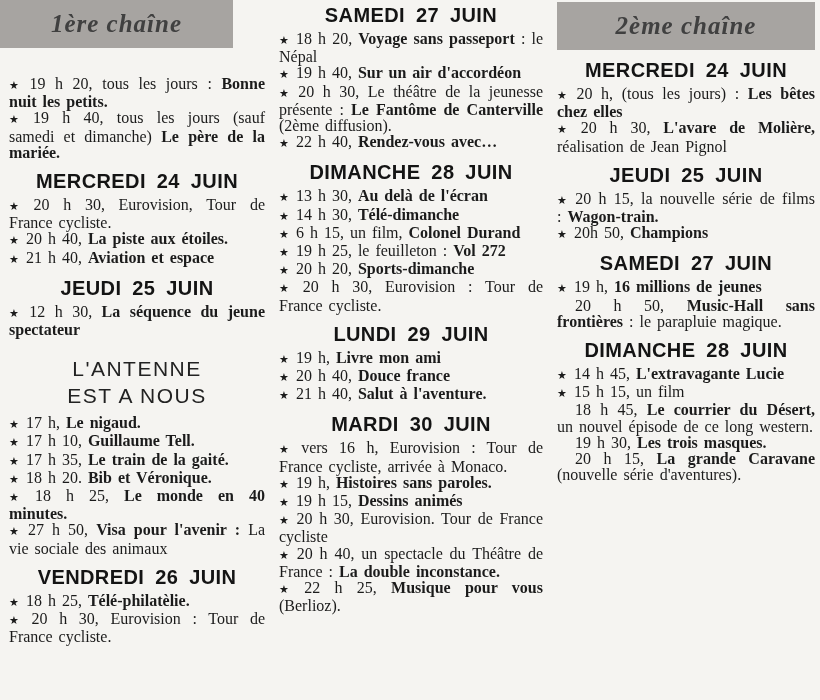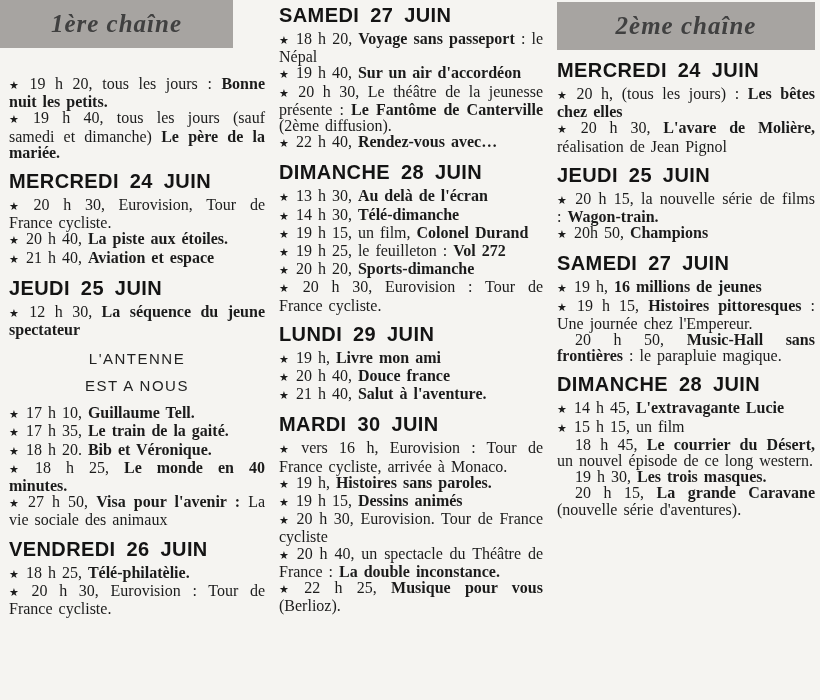--- a/index.html
+++ b/index.html
@@ -31,34 +31,35 @@
     font-family: Liberation Serif, serif;
     font-style: italic; font-weight: bold;
     font-size: 25px; letter-spacing: 1px;
     color: #404040;
     transform: scaleY(1.02);
   }
   .day {
     font-family: "Liberation Sans", sans-serif;
     font-weight: bold;
     font-size: 20px;
+    text-align: center;
     letter-spacing: 0.4px;
     word-spacing: 5px;
     margin: 9px 0 4px;
     color: #141414;
   }
   .col > .day:first-child { margin-top: 4px; }
   .note {
     font-family: "Liberation Sans", sans-serif;
-    font-size: 15px;
+    font-size: 21px;
     font-weight: 400;
     text-align: center;
     letter-spacing: 1.5px;
     line-height: 27px;
-    margin: 7px 0 6px;
+    margin: 17px 0 6px;
     color: #222;
   }
   .entry {
     margin: 0;
     font-size: 16px;
     line-height: 16.2px;
     text-align: justify;
     word-spacing: 2px;
   }
   .entry .star {
@@ -82,39 +83,40 @@
       <h2 class="day">MERCREDI 24 JUIN</h2>
       <p class="entry"><span class="star">★</span><span class="plain">20 h 30, Eurovision, Tour de France cycliste.</span></p>
       <p class="entry"><span class="star">★</span><span class="plain">20 h 40, </span><span class="bold">La piste aux étoiles.</span></p>
       <p class="entry"><span class="star">★</span><span class="plain">21 h 40, </span><span class="bold">Aviation et espace</span></p>
       <h2 class="day">JEUDI 25 JUIN</h2>
       <p class="entry"><span class="star">★</span><span class="plain">12 h 30, </span><span class="bold">La séquence du jeune spectateur</span></p>
       <div class="note">
         <div>L'ANTENNE</div>
         <div>EST A NOUS</div>
       </div>
+      <p class="entry"><span class="star">★</span><span class="plain">17 h, </span><span class="bold">Le nigaud.</span></p>
       <p class="entry"><span class="star">★</span><span class="plain">17 h 10, </span><span class="bold">Guillaume Tell.</span></p>
       <p class="entry"><span class="star">★</span><span class="plain">17 h 35, </span><span class="bold">Le train de la gaité.</span></p>
       <p class="entry"><span class="star">★</span><span class="plain">18 h 20. </span><span class="bold">Bib et Véronique.</span></p>
       <p class="entry"><span class="star">★</span><span class="plain">18 h 25, </span><span class="bold">Le monde en 40 minutes.</span></p>
       <p class="entry"><span class="star">★</span><span class="plain">27 h 50, </span><span class="bold">Visa pour l'avenir :</span><span class="plain"> La vie sociale des animaux</span></p>
       <h2 class="day">VENDREDI 26 JUIN</h2>
       <p class="entry"><span class="star">★</span><span class="plain">18 h 25, </span><span class="bold">Télé-philatèlie.</span></p>
       <p class="entry"><span class="star">★</span><span class="plain">20 h 30, Eurovision : Tour de France cycliste.</span></p>
     </div>
   <div class="col col-mid">
       <h2 class="day">SAMEDI 27 JUIN</h2>
       <p class="entry"><span class="star">★</span><span class="plain">18 h 20, </span><span class="bold">Voyage sans passeport</span><span class="plain"> : le Népal</span></p>
       <p class="entry"><span class="star">★</span><span class="plain">19 h 40, </span><span class="bold">Sur un air d'accordéon</span></p>
       <p class="entry"><span class="star">★</span><span class="plain">20 h 30, Le théâtre de la jeunesse présente : </span><span class="bold">Le Fantôme de Canterville</span><span class="plain"> (2ème diffusion).</span></p>
       <p class="entry"><span class="star">★</span><span class="plain">22 h 40, </span><span class="bold">Rendez-vous avec…</span></p>
       <h2 class="day">DIMANCHE 28 JUIN</h2>
       <p class="entry"><span class="star">★</span><span class="plain">13 h 30, </span><span class="bold">Au delà de l'écran</span></p>
       <p class="entry"><span class="star">★</span><span class="plain">14 h 30, </span><span class="bold">Télé-dimanche</span></p>
-      <p class="entry"><span class="star">★</span><span class="plain">19 h 15, un film, </span><span class="bold">Colonel Durand</span></p>
+      <p class="entry"><span class="star">★</span><span class="plain">6 h 15, un film, </span><span class="bold">Colonel Durand</span></p>
       <p class="entry"><span class="star">★</span><span class="plain">19 h 25, le feuilleton : </span><span class="bold">Vol 272</span></p>
       <p class="entry"><span class="star">★</span><span class="plain">20 h 20, </span><span class="bold">Sports-dimanche</span></p>
       <p class="entry"><span class="star">★</span><span class="plain">20 h 30, Eurovision : Tour de France cycliste.</span></p>
       <h2 class="day">LUNDI 29 JUIN</h2>
       <p class="entry"><span class="star">★</span><span class="plain">19 h, </span><span class="bold">Livre mon ami</span></p>
       <p class="entry"><span class="star">★</span><span class="plain">20 h 40, </span><span class="bold">Douce france</span></p>
       <p class="entry"><span class="star">★</span><span class="plain">21 h 40, </span><span class="bold">Salut à l'aventure.</span></p>
       <h2 class="day">MARDI 30 JUIN</h2>
       <p class="entry"><span class="star">★</span><span class="plain">vers 16 h, Eurovision : Tour de France cycliste, arrivée à Monaco.</span></p>
       <p class="entry"><span class="star">★</span><span class="plain">19 h, </span><span class="bold">Histoires sans paroles.</span></p>
@@ -128,21 +130,20 @@
         <span class="banner-text">2ème chaîne</span>
       </div>
       <h2 class="day">MERCREDI 24 JUIN</h2>
       <p class="entry"><span class="star">★</span><span class="plain">20 h, (tous les jours) : </span><span class="bold">Les bêtes chez elles</span></p>
       <p class="entry"><span class="star">★</span><span class="plain">20 h 30, </span><span class="bold">L'avare de Molière,</span><span class="plain"> réalisation de Jean Pignol</span></p>
       <h2 class="day">JEUDI 25 JUIN</h2>
       <p class="entry"><span class="star">★</span><span class="plain">20 h 15, la nouvelle série de films : </span><span class="bold">Wagon-train.</span></p>
       <p class="entry"><span class="star">★</span><span class="plain">20h 50, </span><span class="bold">Champions</span></p>
       <h2 class="day">SAMEDI 27 JUIN</h2>
       <p class="entry"><span class="star">★</span><span class="plain">19 h, </span><span class="bold">16 millions de jeunes</span></p>
-      <p class="entry"><span class="star">★</span><span class="plain">19 h 15, </span><span class="bold">Histoires pittoresques</span><span class="plain"> : Une journée chez l'Empereur.</span></p>
       <p class="entry indent"><span class="plain">20 h 50, </span><span class="bold">Music-Hall sans frontières</span><span class="plain"> : le parapluie magique.</span></p>
       <h2 class="day">DIMANCHE 28 JUIN</h2>
       <p class="entry"><span class="star">★</span><span class="plain">14 h 45, </span><span class="bold">L'extravagante Lucie</span></p>
       <p class="entry"><span class="star">★</span><span class="plain">15 h 15, un film</span></p>
       <p class="entry indent"><span class="plain">18 h 45, </span><span class="bold">Le courrier du Désert,</span><span class="plain"> un nouvel épisode de ce long western.</span></p>
       <p class="entry indent"><span class="plain">19 h 30, </span><span class="bold">Les trois masques.</span></p>
       <p class="entry indent"><span class="plain">20 h 15, </span><span class="bold">La grande Caravane</span><span class="plain"> (nouvelle série d'aventures).</span></p>
     </div>
 </div>
 

